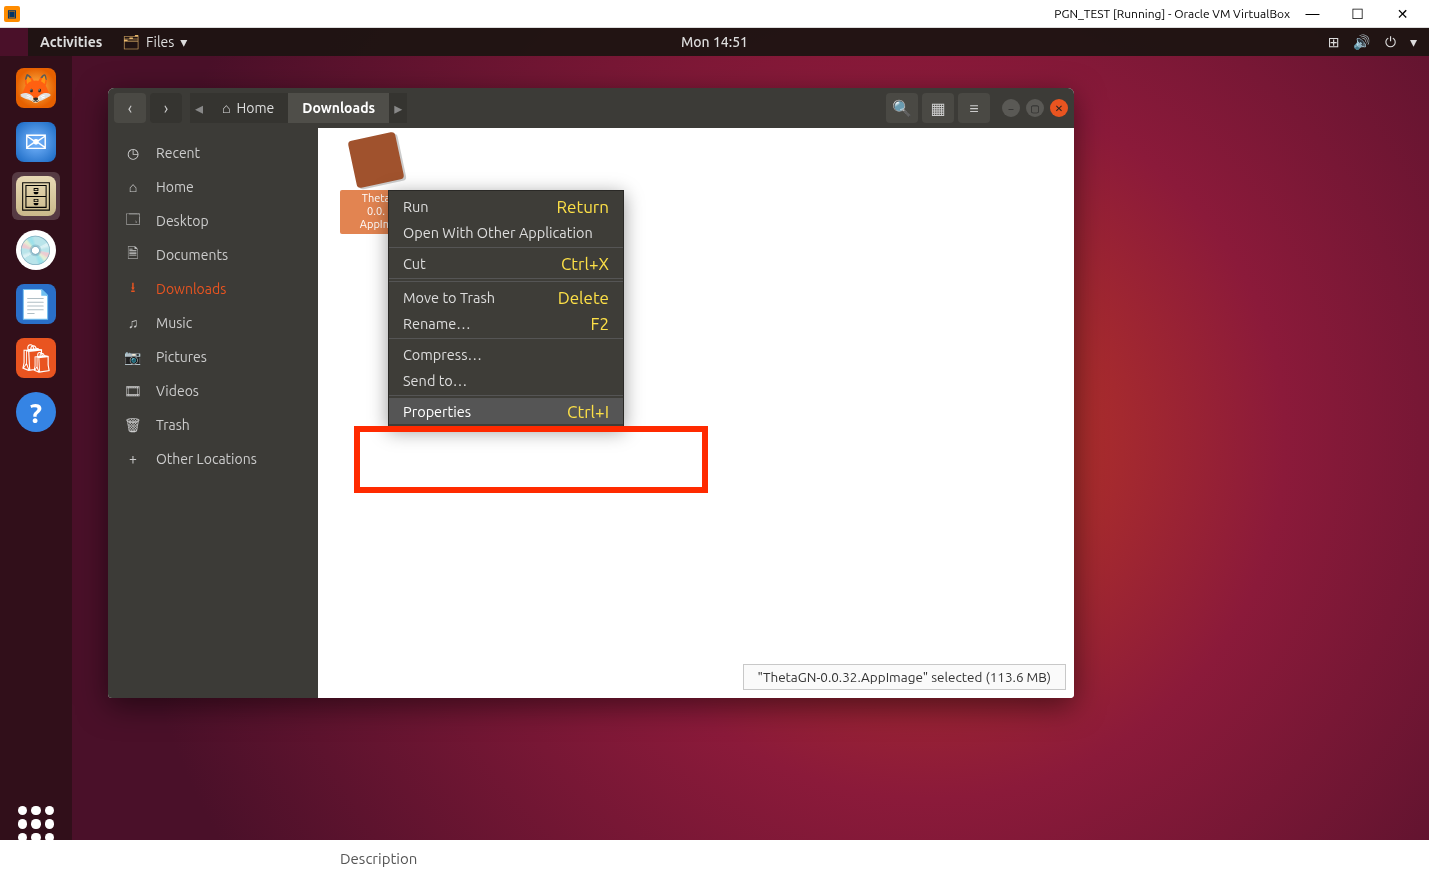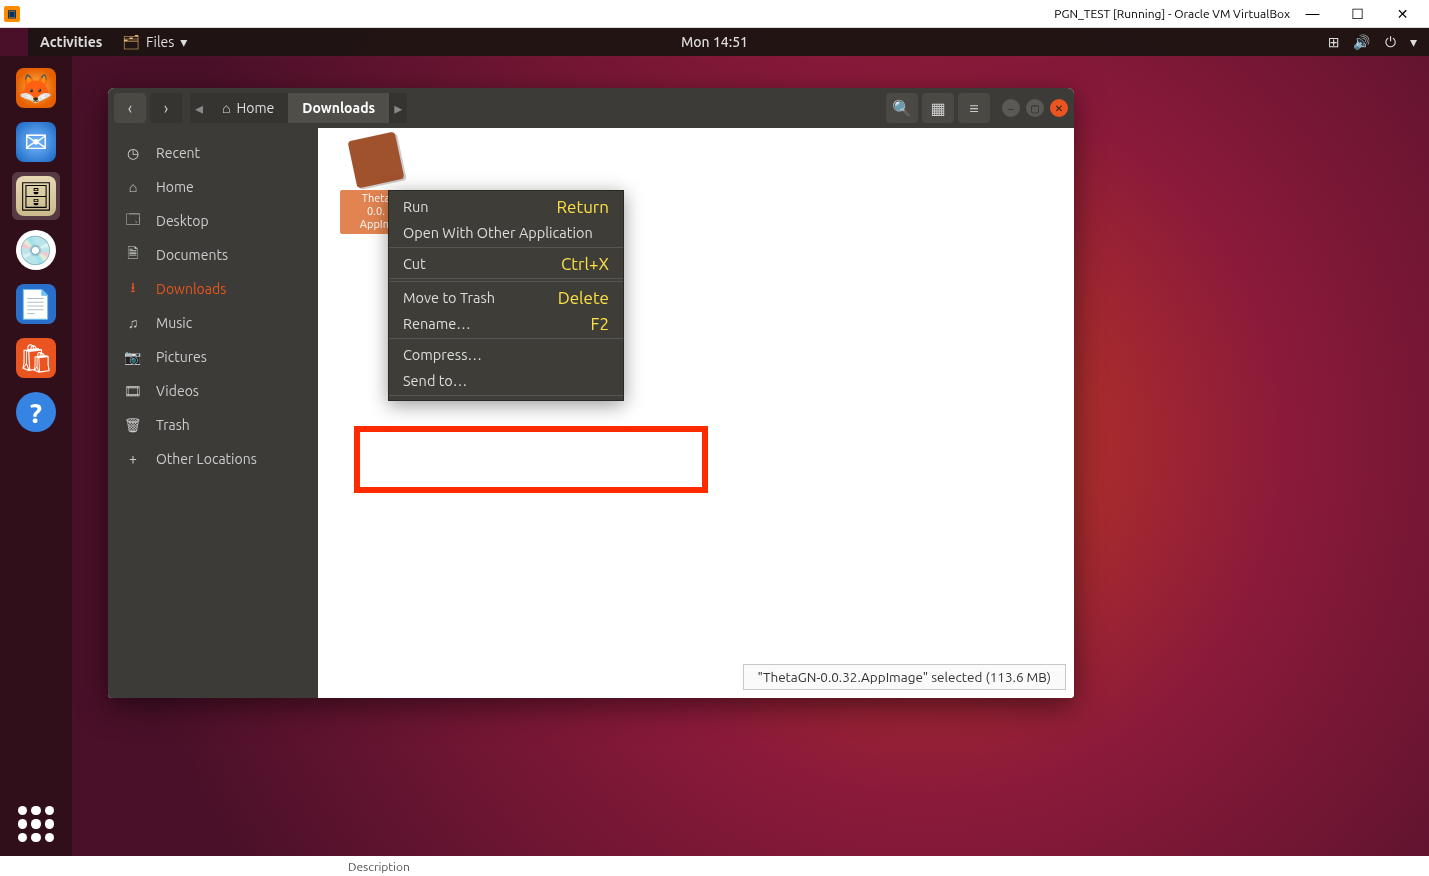--- a/index.html
+++ b/index.html
@@ -58,21 +58,21 @@
 .ctx { position: absolute; left: 388px; top: 162px; width: 236px; background: #3e3d38; border: 1px solid #2a2926; box-shadow: 0 4px 18px rgba(0,0,0,0.4); padding: 2px 0; font-size: 14.5px; color: #ddd; }
 .ctx-item { height: 26px; padding: 0 14px; display: flex; align-items: center; justify-content: space-between; }
 .ctx-item .sc { color: #fde047; font-size: 17px; }
 .ctx-sep { height: 1px; background: #555; margin: 2px 0; }
 .ctx-item.hover { background: #555; color:#fff; }
 
 .highlight { position: absolute; left: 354px; top: 398px; width: 354px; height: 67px; border: 6px solid #ff2a00; }
 
 .statusbar { position: absolute; right: 8px; bottom: 8px; background: #fafafa; border: 1px solid #c8c8c8; padding: 4px 14px; font-size: 13.5px; color: #333; }
 
-.bottom-strip { position:absolute; left:8px; right:0; bottom:0; height:20px; background:#fff; display:flex; align-items:center; padding:0 340px; font-size:12px; color:#555;}
+.bottom-strip { position:absolute; left:0; right:0; bottom:0; height:36px; background:#fff; display:flex; align-items:center; padding:0 340px; font-size:15px; color:#555;}
 </style>
 </head>
 <body>
 
 <div class="win-titlebar">
   <div class="vb-icon">▣</div>
   <div class="title">PGN_TEST [Running] - Oracle VM VirtualBox</div>
   <div class="win-btn">—</div>
   <div class="win-btn">☐</div>
   <div class="win-btn">✕</div>
@@ -242,20 +242,24 @@
     <div class="ctx-sep"></div>
     <div class="ctx-item">
         <span>Compress…</span>
         <span></span>
       </div>
     <div class="ctx-item">
         <span>Send to…</span>
         <span></span>
       </div>
     <div class="ctx-sep"></div>
+    <div class="ctx-item hover">
+        <span>Properties</span>
+        <span class="sc">Ctrl+I</span>
+      </div>
   </div>
 
   <div class="highlight"></div>
 
 </div>
 
 <div class="bottom-strip">
   <span>Description</span>
 </div>
 

